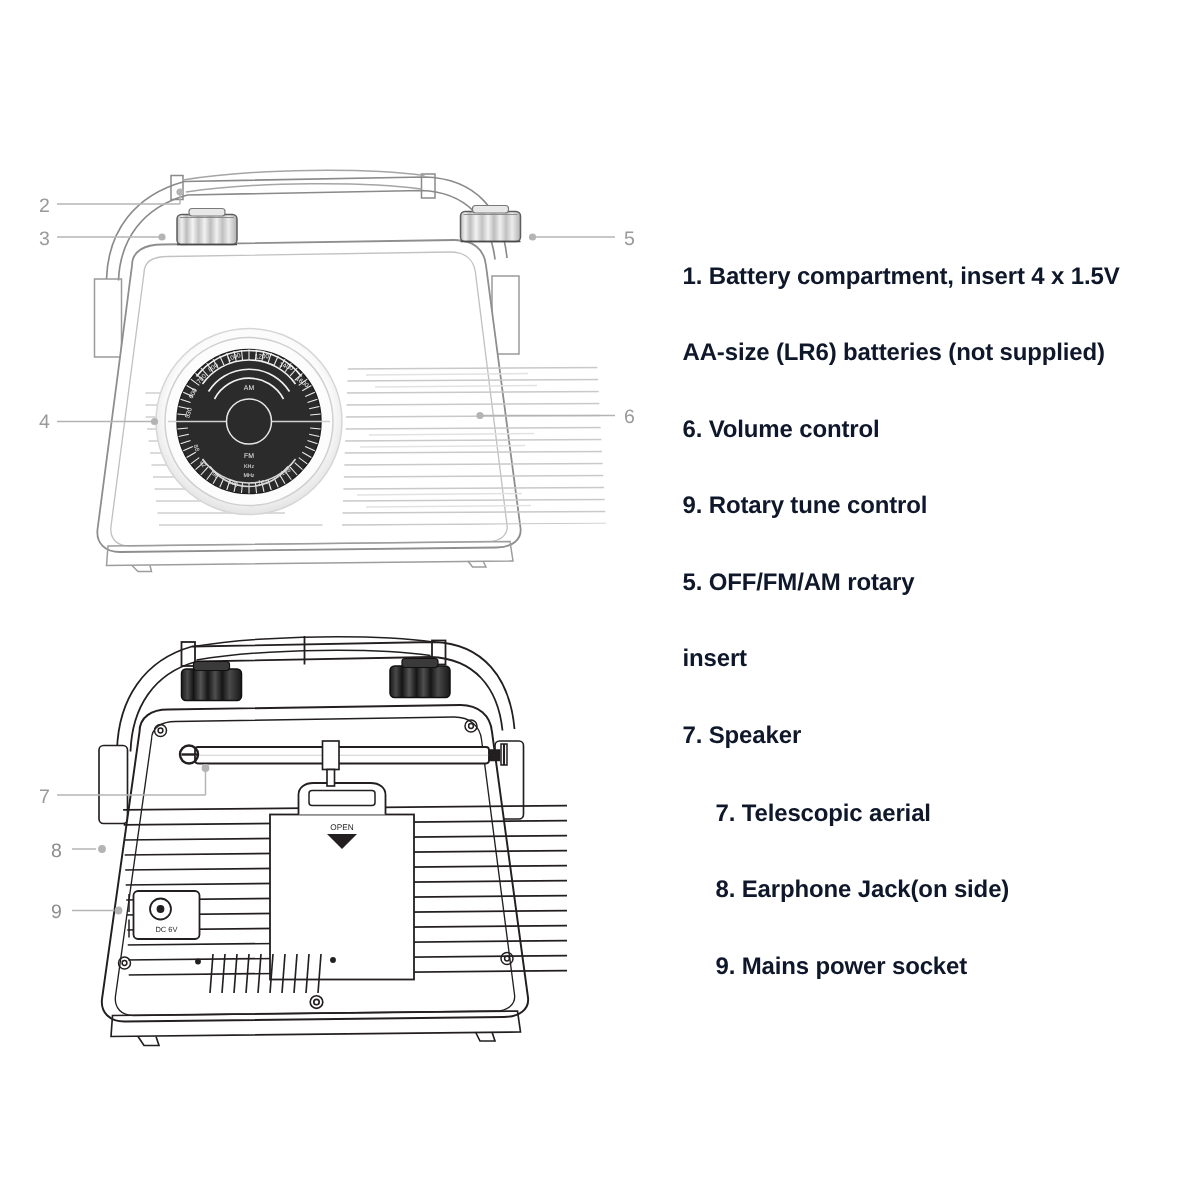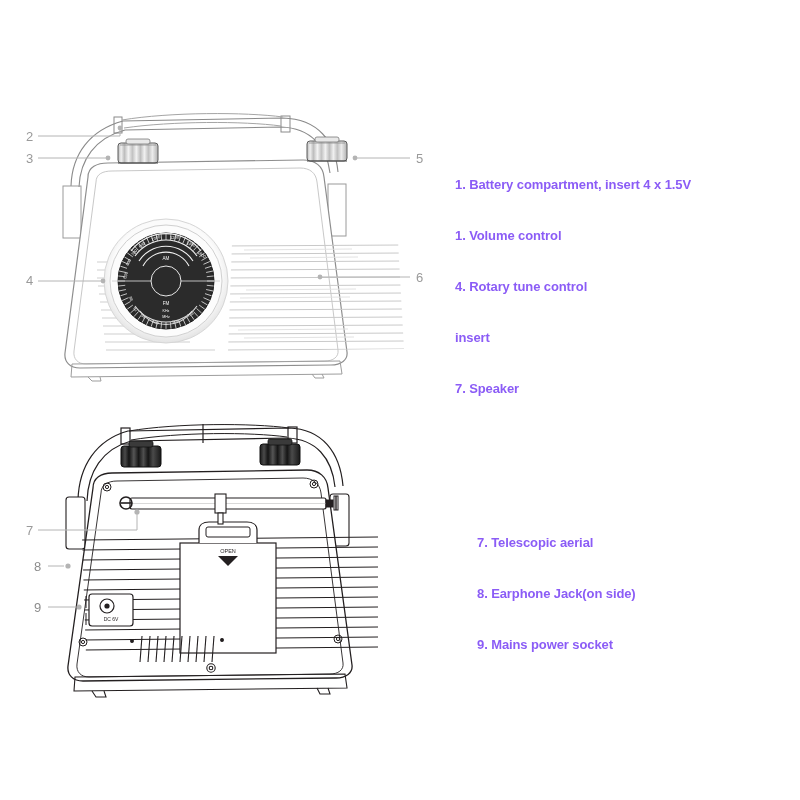--- a/index.html
+++ b/index.html
@@ -25,23 +25,23 @@
   .diagram-svg {
     position: absolute;
     left: 0; top: 0;
     width: 800px;
     height: 800px;
   }
   .legend-block {
     position: absolute;
     font-family: "Liberation Sans", sans-serif;
     font-weight: bold;
-    font-size: 13px;
+    font-size: 16px;
     line-height: 25.5px;
-    color: #8b5cf6;
+    color: #0f172a;
     letter-spacing: -0.1px;
     white-space: pre-line;
   }
   #legend-front {
     left: 455px;
     top: 146px;
     width: 345px;
   }
   #legend-rear {
     left: 477px;
@@ -476,22 +476,24 @@
   <div class="callout-num" style="left:26px; top:274px;">4</div>
   <div class="callout-num" style="left:416px; top:152px;">5</div>
   <div class="callout-num" style="left:416px; top:271px;">6</div>
 
   <div class="callout-num" style="left:26px; top:524px;">7</div>
   <div class="callout-num callout-dark" style="left:34px; top:560px;">8</div>
   <div class="callout-num callout-dark" style="left:34px; top:601px;">9</div>
 
   <div class="legend-block" id="legend-front">
     <span class="legend-line">1. Battery compartment, insert 4 x 1.5V</span>
-    <span class="legend-line">1. Volume control</span>
-    <span class="legend-line">4. Rotary tune control</span>
+    <span class="legend-line">AA-size (LR6) batteries (not supplied)</span>
+    <span class="legend-line">6. Volume control</span>
+    <span class="legend-line">9. Rotary tune control</span>
+    <span class="legend-line">5. OFF/FM/AM rotary</span>
     <span class="legend-line">insert</span>
     <span class="legend-line">7. Speaker</span>
   </div>
 
   <div class="legend-block" id="legend-rear">
     <span class="legend-line">7. Telescopic aerial</span>
     <span class="legend-line">8. Earphone Jack(on side)</span>
     <span class="legend-line">9. Mains power socket</span>
   </div>
 

